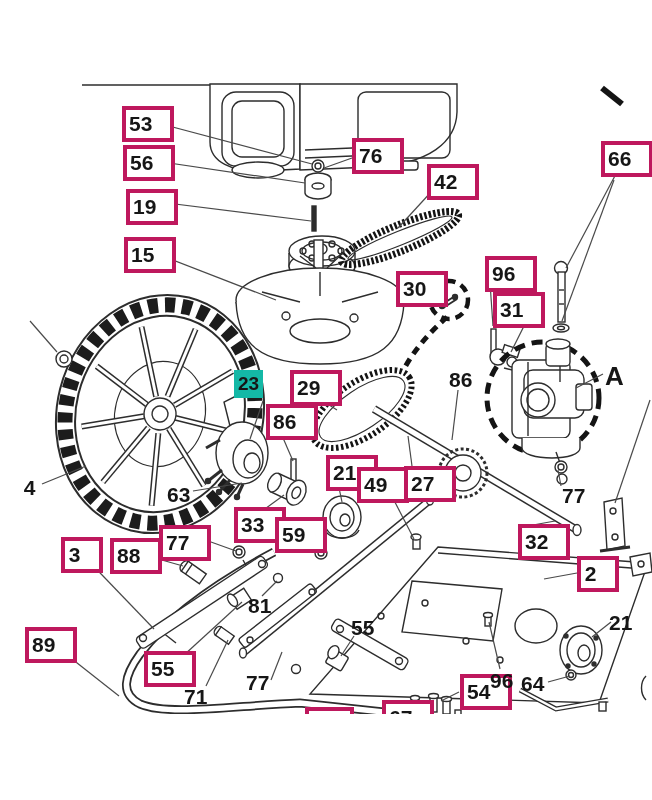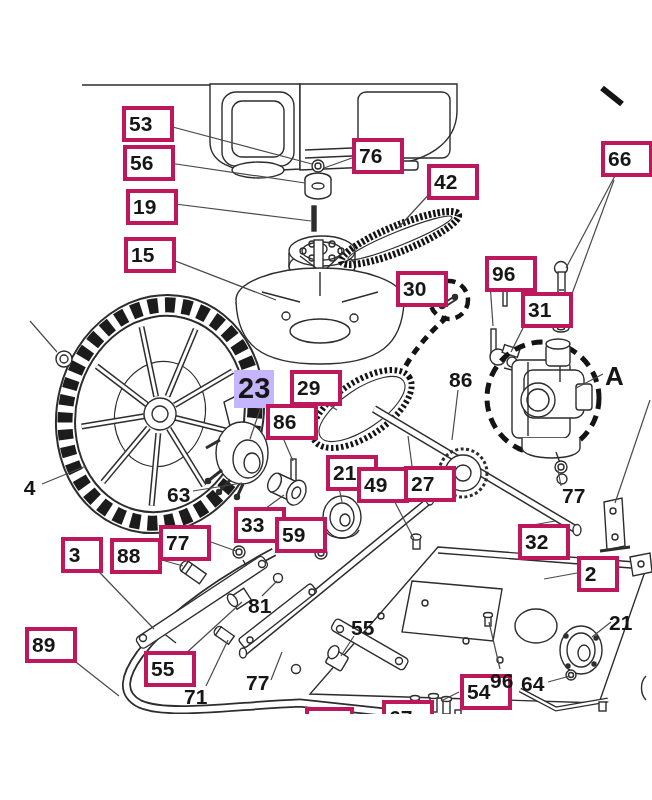--- a/index.html
+++ b/index.html
@@ -11,21 +11,21 @@
   .stage svg{position:absolute;left:0;top:0;display:block}
   .lbl{
     position:absolute;font-weight:bold;font-size:21px;line-height:1;
     color:#161616;white-space:nowrap;z-index:5;
   }
   .boxed{
     border:4px solid #be185d;background:#ffffff;
     padding:3px 18px 4px 3px;min-width:13px;text-align:center;
   }
   .hl{
-    background:#c4b5fd;border:none;padding:4px 4px 5px 4px;font-size:29px;
+    background:#14b8a6;border:none;padding:4px 4px 5px 4px;font-size:19px;
   }
   .plain{background:transparent}
   .big{font-size:26px}
   .clip34{position:absolute;left:23px;top:476px;width:19px;height:23px;overflow:hidden;z-index:5}
   .clip34 span{display:inline-block;margin-left:-11px;font-weight:bold;font-size:21px;color:#161616}
 </style>
 </head>
 <body>
 
 <div class="stage">
@@ -358,21 +358,21 @@
 
   <div class="lbl boxed" style="left:122px;top:106px">53</div>
   <div class="lbl boxed" style="left:123px;top:145px">56</div>
   <div class="lbl boxed" style="left:126px;top:189px">19</div>
   <div class="lbl boxed" style="left:124px;top:237px">15</div>
   <div class="lbl boxed" style="left:352px;top:138px">76</div>
   <div class="lbl boxed" style="left:427px;top:164px">42</div>
   <div class="lbl boxed" style="left:601px;top:141px">66</div>
   <div class="lbl boxed" style="left:485px;top:256px">96</div>
   <div class="lbl boxed" style="left:396px;top:271px">30</div>
-  <div class="lbl boxed" style="left:521px;top:292px">31</div>
+  <div class="lbl boxed" style="left:493px;top:292px">31</div>
   <div class="lbl hl" style="left:234px;top:370px">23</div>
   <div class="lbl boxed" style="left:290px;top:370px">29</div>
   <div class="lbl boxed" style="left:266px;top:404px">86</div>
   <div class="lbl boxed" style="left:326px;top:455px">21</div>
   <div class="lbl boxed" style="left:357px;top:467px">49</div>
   <div class="lbl boxed" style="left:404px;top:466px">27</div>
   <div class="lbl boxed" style="left:518px;top:524px">32</div>
   <div class="lbl boxed" style="left:577px;top:556px">2</div>
   <div class="lbl boxed" style="left:234px;top:507px">33</div>
   <div class="lbl boxed" style="left:275px;top:517px">59</div>

